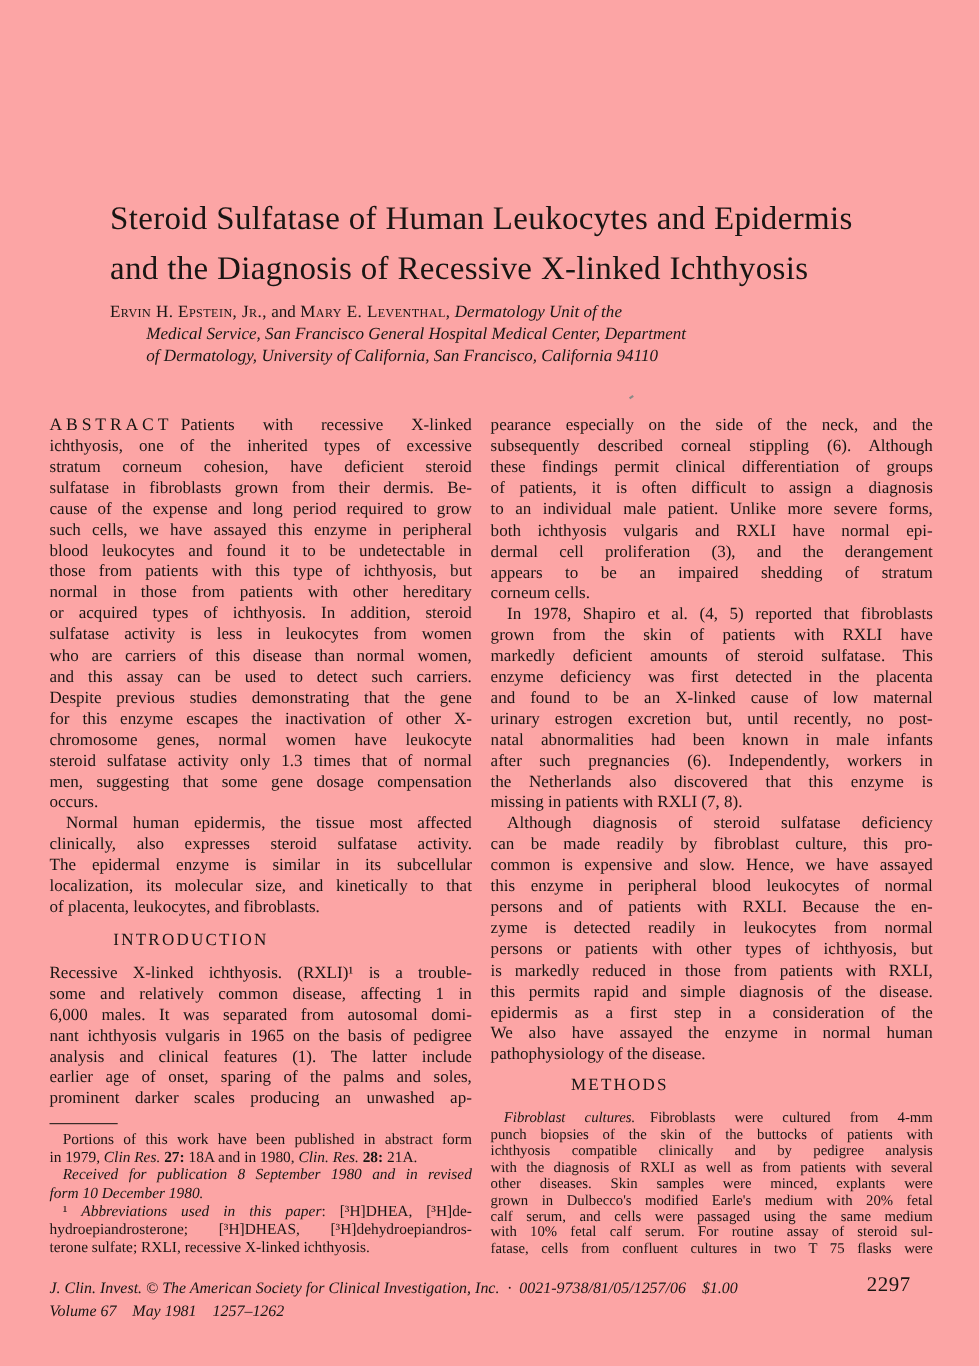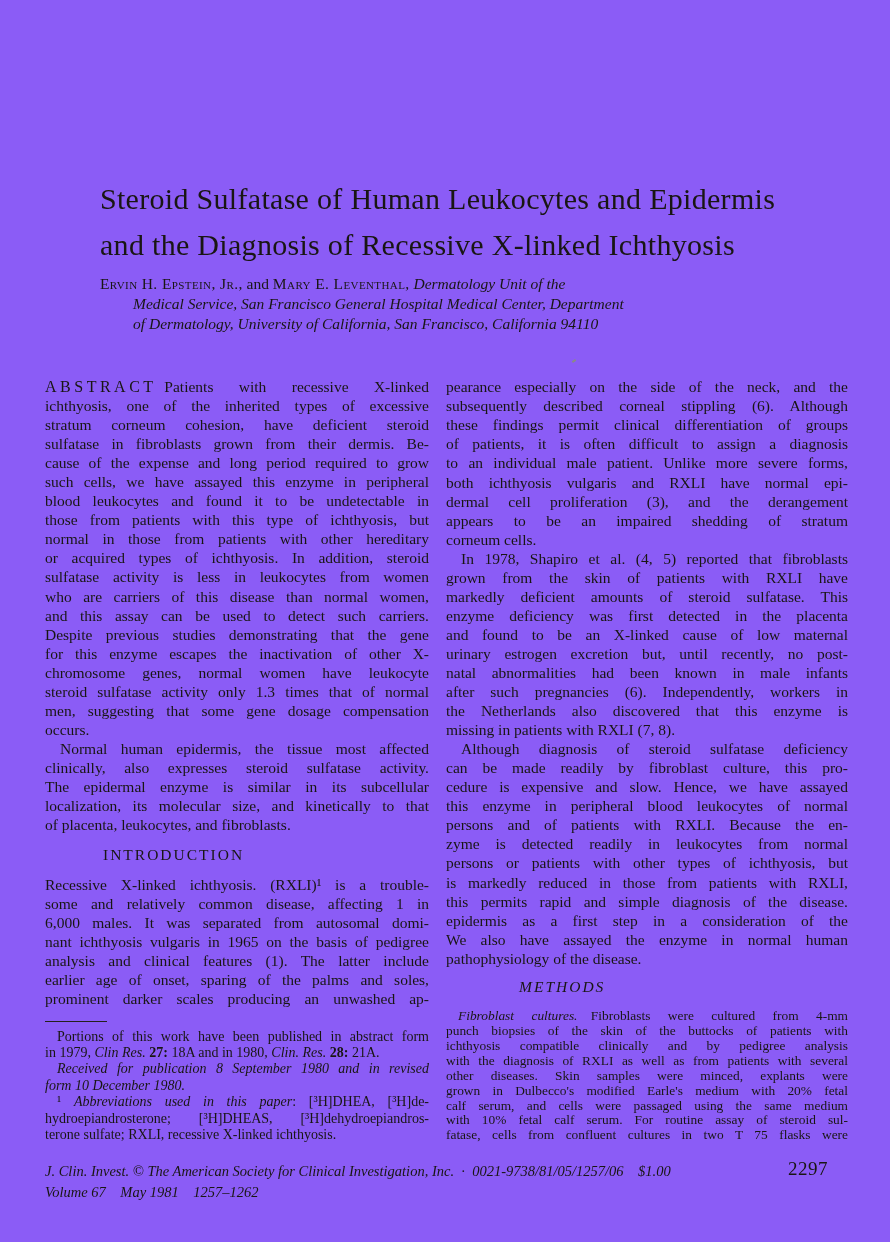--- a/index.html
+++ b/index.html
@@ -1,18 +1,18 @@
 <!DOCTYPE html>
 <html><head>
 <meta charset="utf-8">
 <style>
   html,body{margin:0;padding:0;background:#e8e8e8;}
   .page{
     position:relative;width:890px;height:1242px;margin:0 auto;
-    background:#8b5cf6;color:#191613;
+    background:#fca5a5;color:#191613;
     font-family:"Liberation Serif","DejaVu Serif",serif;
     overflow:hidden;
   }
   
   .title{position:absolute;left:100px;top:176px;font-size:30px;line-height:46px;
     font-weight:normal;letter-spacing:0.3px;margin:0;white-space:nowrap;}
   .title .tline{display:block;}
   .byline{position:absolute;left:100px;top:274px;font-size:15.5px;line-height:20px;width:560px;}
   .byline .line{white-space:nowrap;}
   .byline .line + .line{padding-left:33px;}
@@ -20,21 +20,21 @@
   .columns{position:absolute;left:45px;top:377px;width:803px;display:flex;align-items:center;}
   .col{font-size:15.5px;line-height:19.05px;}
   .col.left{width:384px;margin-right:17px;}
   .col.right{width:402px;}
   .jp .line{text-align:justify;text-align-last:justify;}
   .jp .line.is-last{text-align:left;text-align-last:left;}
   .para{margin:0;}
   .para.indent .line:first-child{text-indent:15px;}
   .heading{font-weight:normal;font-size:15.5px;letter-spacing:2px;margin:0;white-space:nowrap;}
   .intro-h{margin:11px 0 11px 58px;}
-  .methods-h{margin:9px 0 13px 73px;font-style:italic;}
+  .methods-h{margin:9px 0 13px 73px;}
   .fn-rule{width:62px;border-top:1.6px solid #24201c;margin:12px 0 7px 0;}
   .fn{font-size:14px;line-height:16.45px;}
   .fn .line:first-child{text-indent:12px;}
   .small{font-size:13.4px;line-height:14.95px;}
   .small .line:first-child{text-indent:12px;}
   
   .footer{position:absolute;left:45px;top:1161px;width:720px;font-size:14.5px;line-height:20.5px;}
   .pageno{position:absolute;left:788px;top:1158px;font-size:19px;letter-spacing:0.5px;}
   
   .i{font-style:italic;}
@@ -139,21 +139,21 @@
           <div class="line">and found to be an X-linked cause of low maternal</div>
           <div class="line">urinary estrogen excretion but, until recently, no post-</div>
           <div class="line">natal abnormalities had been known in male infants</div>
           <div class="line">after such pregnancies (6). Independently, workers in</div>
           <div class="line">the Netherlands also discovered that this enzyme is</div>
           <div class="line is-last">missing in patients with RXLI (7, 8).</div>
         </div>
       <div class="para jp indent">
           <div class="line">Although diagnosis of steroid sulfatase deficiency</div>
           <div class="line">can be made readily by fibroblast culture, this pro-</div>
-          <div class="line">cedure is expensive and slow. Hence, we have assayed</div>
+          <div class="line">common is expensive and slow. Hence, we have assayed</div>
           <div class="line">this enzyme in peripheral blood leukocytes of normal</div>
           <div class="line">persons and of patients with RXLI. Because the en-</div>
           <div class="line">zyme is detected readily in leukocytes from normal</div>
           <div class="line">persons or patients with other types of ichthyosis, but</div>
           <div class="line">is markedly reduced in those from patients with RXLI,</div>
           <div class="line">this permits rapid and simple diagnosis of the disease.</div>
           <div class="line">epidermis as a first step in a consideration of the</div>
           <div class="line">We also have assayed the enzyme in normal human</div>
           <div class="line is-last">pathophysiology of the disease.</div>
         </div>

